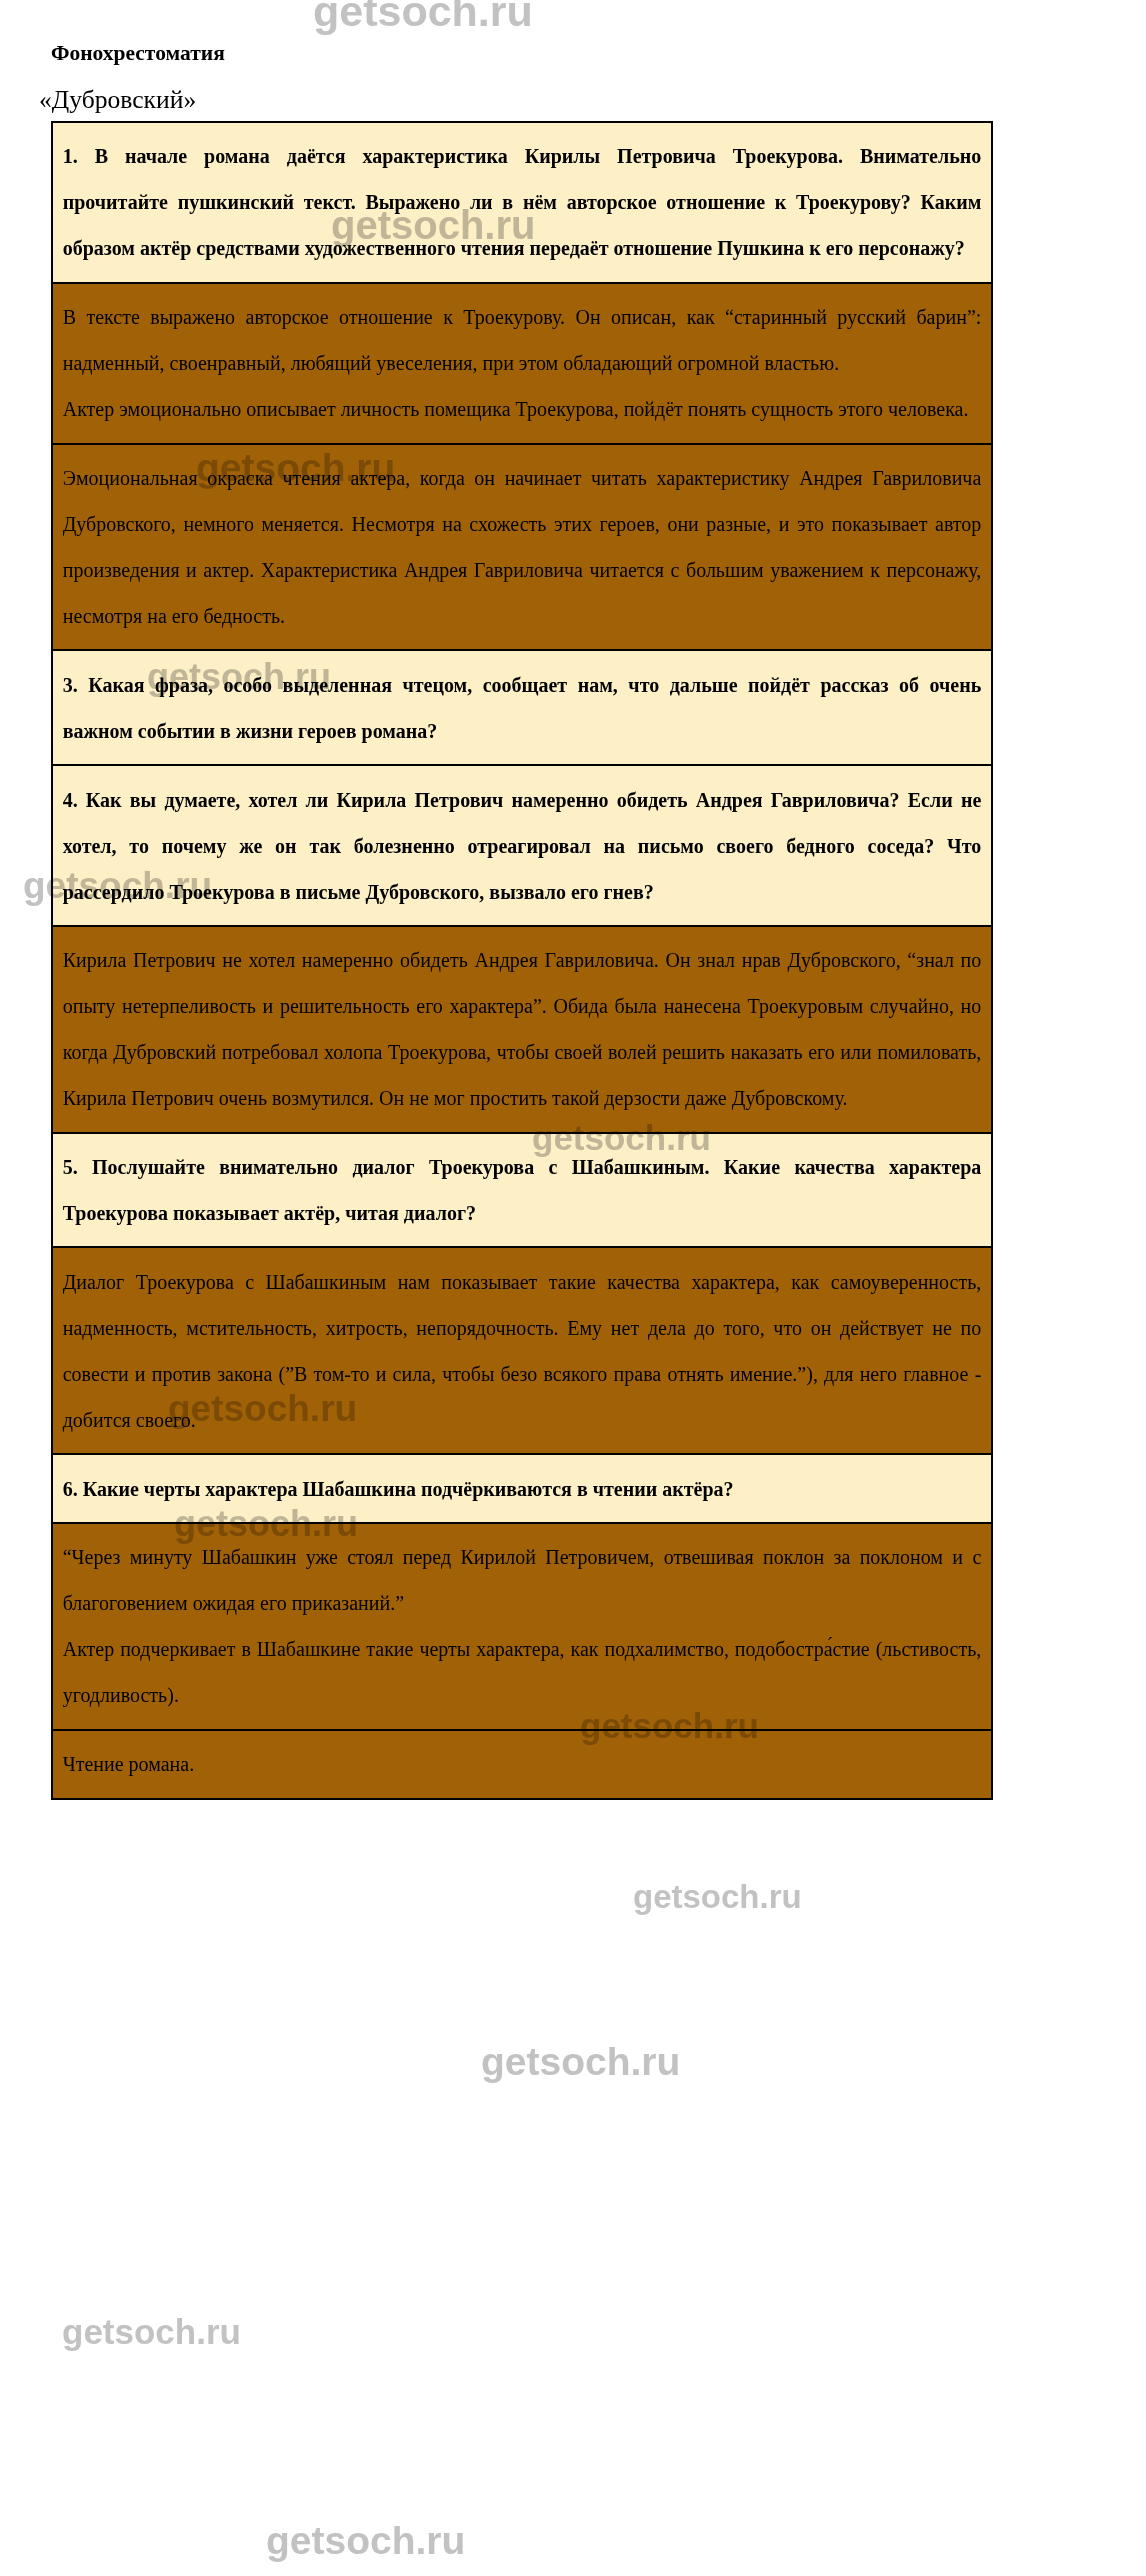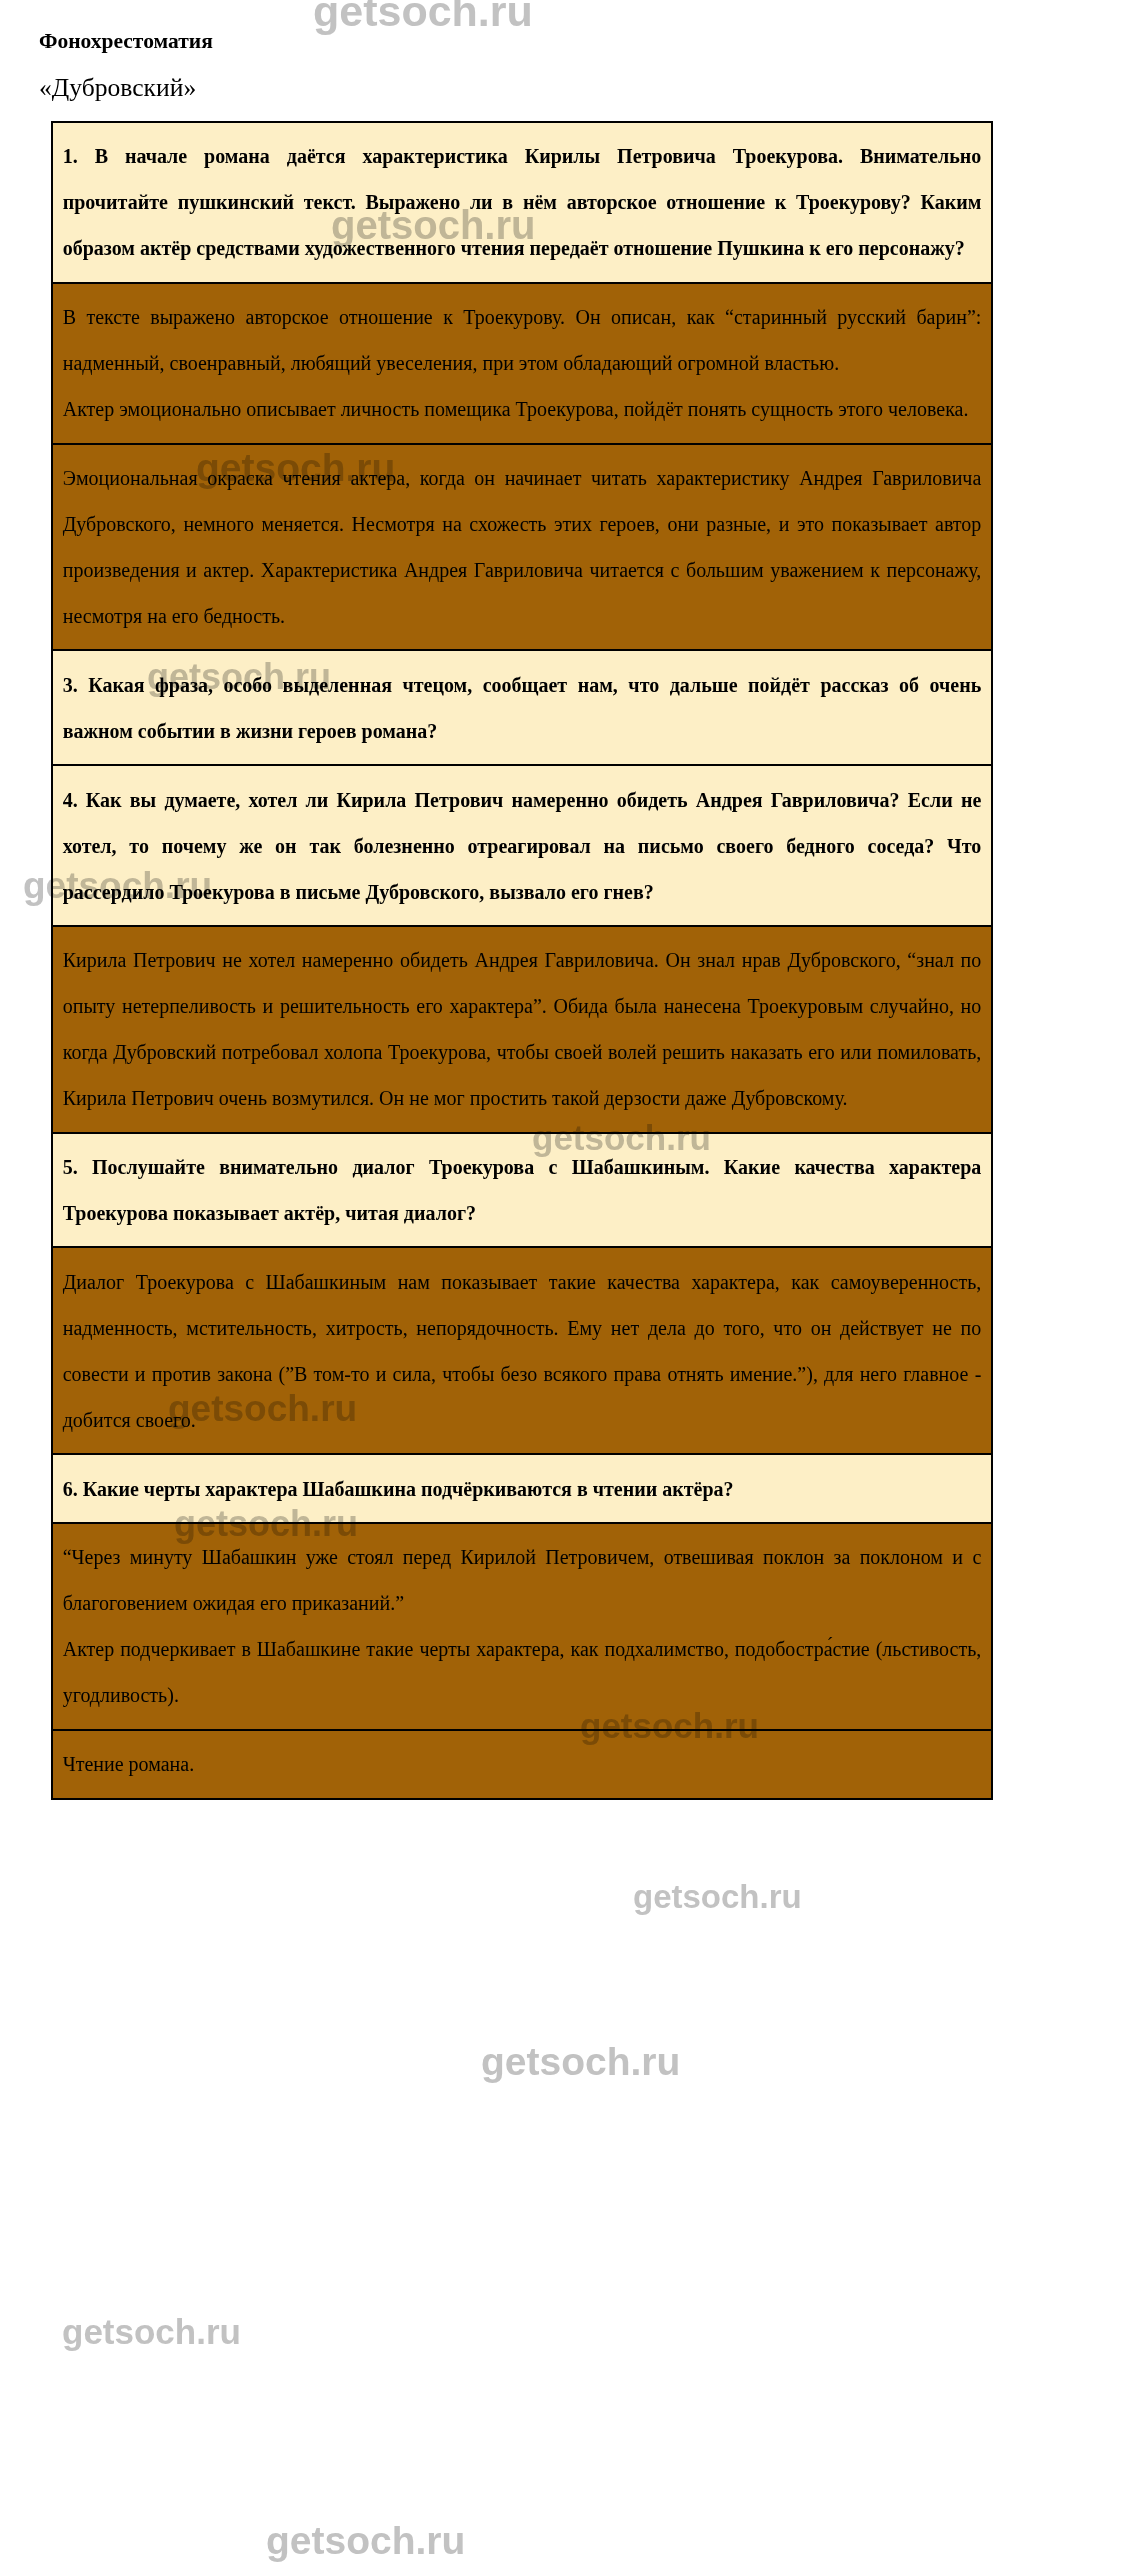--- a/index.html
+++ b/index.html
@@ -6,21 +6,21 @@
   body{
     width:1146px;height:2576px;
     background:#ffffff;
     font-family:"Liberation Serif","DejaVu Serif",serif;
     color:#000;
     position:relative;
     overflow:hidden;
   }
   *{box-sizing:border-box;}
   .page-header{position:absolute;left:39px;top:29px;}
-  .page-header .h1{font-size:21.5px;font-weight:bold;margin:0;}
+  .page-header .h1{font-size:21.5px;font-weight:bold;margin:12px;}
   .page-header .h2{font-size:25.6px;font-weight:normal;margin:19.4px 0 0 0;}
   .qa-table{
     position:absolute;left:51px;top:121px;width:942px;
     border:2.8px solid #000;
     background:#fff;
   }
   .row{
     padding:10.4px 9.7px;
     font-size:20px;
     line-height:46px;

